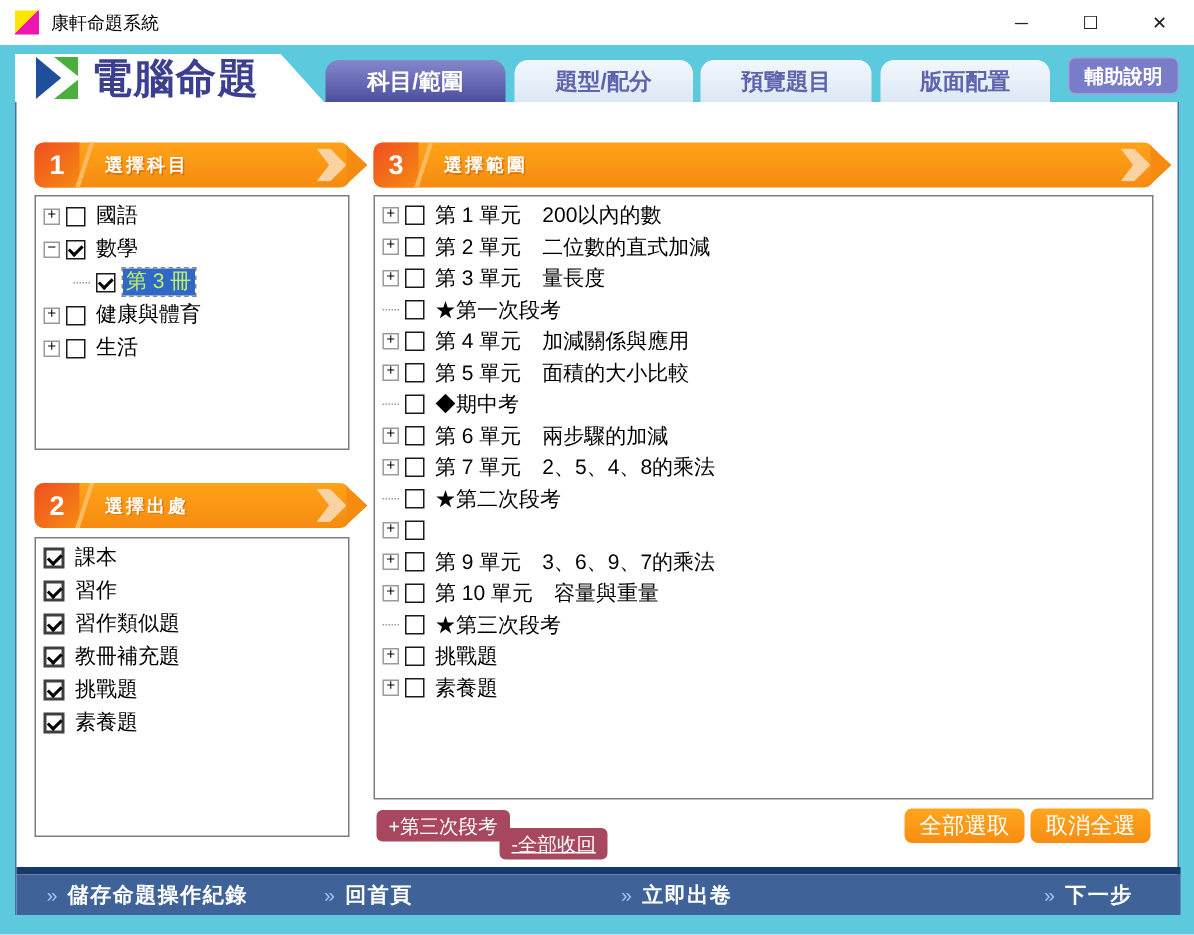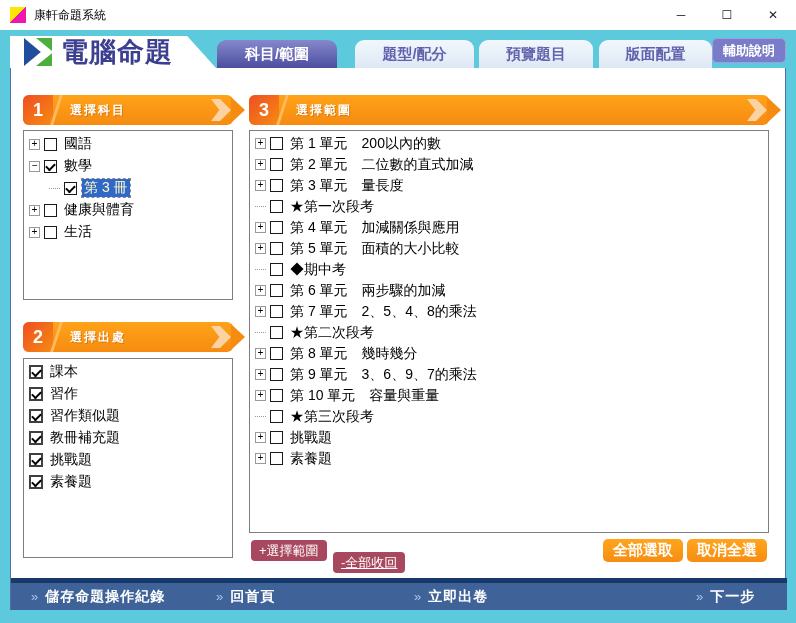--- a/index.html
+++ b/index.html
@@ -19,21 +19,21 @@
   .klogo { width:28px; height:28px; margin-left:14px; position:relative; }
   .klogo i { position:absolute; display:block; }
   .k-blue { left:0; top:0; width:60%; height:100%; background:#1F4E9C; clip-path:polygon(0 0,100% 50%,0 100%); }
   .k-green-top { right:0; top:0; width:62%; height:46%; background:#4CAE3C; clip-path:polygon(8% 0,100% 0,100% 100%); }
   .k-green-bot { right:0; bottom:0; width:62%; height:46%; background:#4CAE3C; clip-path:polygon(100% 0,100% 100%,8% 100%); }
   .logo-text { margin-left:9px; font-size:27px; font-weight:bold; color:#3C3F90; letter-spacing:1px; }
 
   .tab { position:absolute; top:40px; height:28px; border-radius:9px 9px 0 0; display:flex; align-items:center; justify-content:center;
          font-size:15px; font-weight:bold; cursor:pointer; }
   .tab.active { background:linear-gradient(180deg,#8688CD,#4B4E9E); color:#fff; }
-  .tab.idle { background:linear-gradient(180deg,#F2F7FC,#DDE8F5); color:#5F62AD;margin-left:12px; }
+  .tab.idle { background:linear-gradient(180deg,#F2F7FC,#DDE8F5); color:#5F62AD; }
   .tab1 { left:217px; width:120px; }
   .tab2 { left:343px; width:119px; }
   .tab3 { left:467px; width:114px; }
   .tab4 { left:587px; width:113px; }
   .tab-notch { position:absolute; left:255px; top:68px; width:44px; height:13px; background:#4B4E9E;
                border-radius:0 0 10px 10px; display:flex; align-items:center; justify-content:center; }
   .tab-notch span { color:#fff; font-size:10px; transform:rotate(90deg); line-height:0; letter-spacing:-2px; }
   .help-btn { position:absolute; left:712px; top:38px; width:74px; height:25px; background:#797CC8; border:1px solid #9ea0dd;
               border-radius:5px; color:#fff; font-size:13px; font-weight:bold; display:flex; align-items:center; justify-content:center; cursor:pointer; }
 
@@ -64,29 +64,29 @@
   .box1 .trow, .box2 .trow { height:22px; }
   .lvl1 { margin-left:20px; }
   .expander { width:11px; height:11px; border:1px solid #9a9a9a; background:#fff; color:#000;
               font-size:10px; line-height:9px; text-align:center; flex:0 0 11px; margin-right:4px; font-family:"Liberation Mono",monospace; }
   .conn { width:11px; flex:0 0 11px; margin-right:4px; border-top:1px dotted #999; height:0; }
   .cb { width:13px; height:13px; border:1px solid #1a1a1a; background:#fff; flex:0 0 13px; margin-right:5px; position:relative; }
   .box2 .cb { width:14px; height:14px; flex:0 0 14px; border:2px solid #3f3f3f; }
   .cb.on::after { content:""; position:absolute; left:1px; top:2px; width:7px; height:4px;
                   border-left:2px solid #000; border-bottom:2px solid #000; transform:rotate(-45deg); }
   .lbl { padding:0 2px; }
-  .lbl.sel { background:#2F68C8; color:#fef9c3; outline:1px dashed #888;text-align:right; }
+  .lbl.sel { background:#2F68C8; color:#bef264; outline:1px dashed #888;text-align:right; }
 
   
   .mini-btn { position:absolute; height:21px; background:#A8485F; border-radius:4px; color:#fff; font-size:13px;
               display:flex; align-items:center; justify-content:center; padding:0 8px; cursor:pointer; }
   .mb-expand { left:240px; top:472px; }
   .mb-collapse { left:322px; top:484px;text-decoration:underline; }
   .big-btn { position:absolute; height:23px; background:linear-gradient(180deg,#FFA51E,#F78D12); border-radius:5px; color:#fff;
-             font-size:15px; font-weight:bold; display:flex; align-items:center; justify-content:center; padding:0 10px; cursor:pointer; }
+             font-size:15px; font-weight:normal; display:flex; align-items:center; justify-content:center; padding:0 10px; cursor:pointer; }
   .bb-selall { left:592px; top:471px; }
   .bb-deselall { left:676px; top:471px; }
 
   
   .foot-strip { position:absolute; left:0; top:510px; width:776px; height:5px; background:#16386B; }
   .foot-bar { position:absolute; left:0; top:515px; width:776px; height:27px; background:#3F6398; }
   .foot-item { position:absolute; top:0; height:27px; display:flex; align-items:center; color:#fff; font-size:14px; font-weight:bold; cursor:pointer; letter-spacing:1px; }
   .foot-item .chev { color:#A8C6EC; font-size:13px; margin-right:6px; font-weight:normal; }
   .fi1 { left:20px; } .fi2 { left:205px; } .fi3 { left:403px; } .fi4 { left:685px; }
 </style>
@@ -245,21 +245,20 @@
         <span class="lbl">第 7 單元　2、5、4、8的乘法</span>
       </div>
       <div class="trow">
         <span class="conn"></span>
         <span class="cb"></span>
         <span class="lbl">★第二次段考</span>
       </div>
       <div class="trow">
         <span class="expander">+</span>
         <span class="cb"></span>
-        <span class="lbl">第 8 單元　幾時幾分</span>
       </div>
       <div class="trow">
         <span class="expander">+</span>
         <span class="cb"></span>
         <span class="lbl">第 9 單元　3、6、9、7的乘法</span>
       </div>
       <div class="trow">
         <span class="expander">+</span>
         <span class="cb"></span>
         <span class="lbl">第 10 單元　容量與重量</span>
@@ -274,21 +273,21 @@
         <span class="cb"></span>
         <span class="lbl">挑戰題</span>
       </div>
       <div class="trow">
         <span class="expander">+</span>
         <span class="cb"></span>
         <span class="lbl">素養題</span>
       </div>
     </div>
 
-  <div class="mini-btn mb-expand">+選擇範圍</div>
+  <div class="mini-btn mb-expand">+第三次段考</div>
   <div class="mini-btn mb-collapse">-全部收回</div>
   <div class="big-btn bb-selall">全部選取</div>
   <div class="big-btn bb-deselall">取消全選</div>
 
   <div class="foot-strip"></div>
   <div class="foot-bar">
     <div class="foot-item fi1">
         <span class="chev">»</span>
         <span>儲存命題操作紀錄</span>
       </div>

